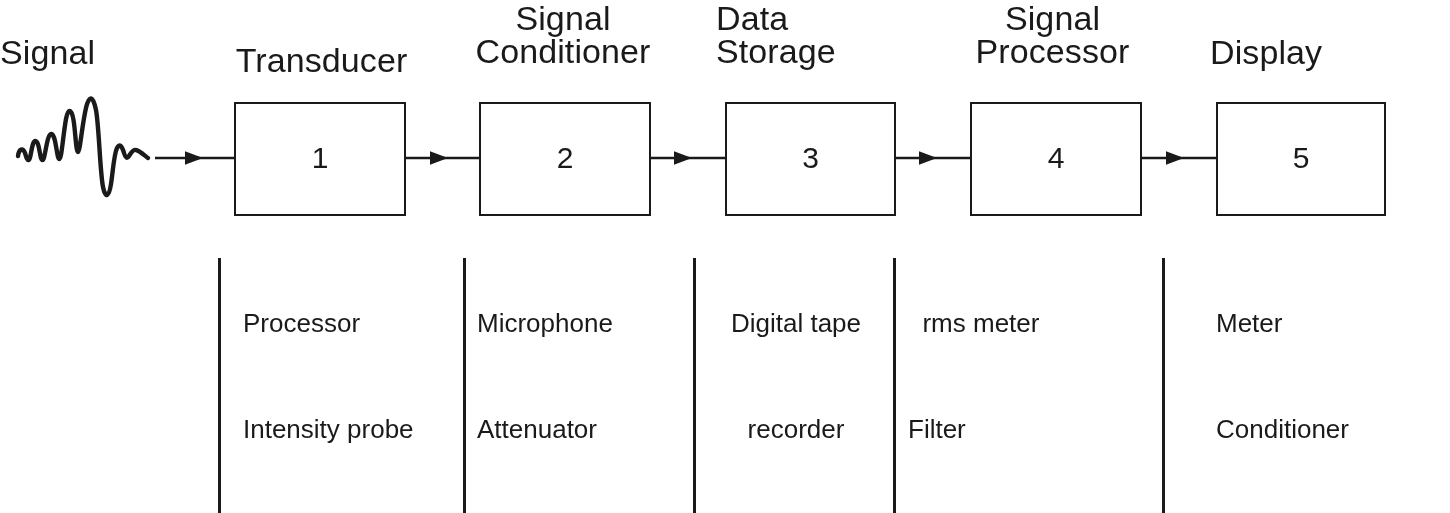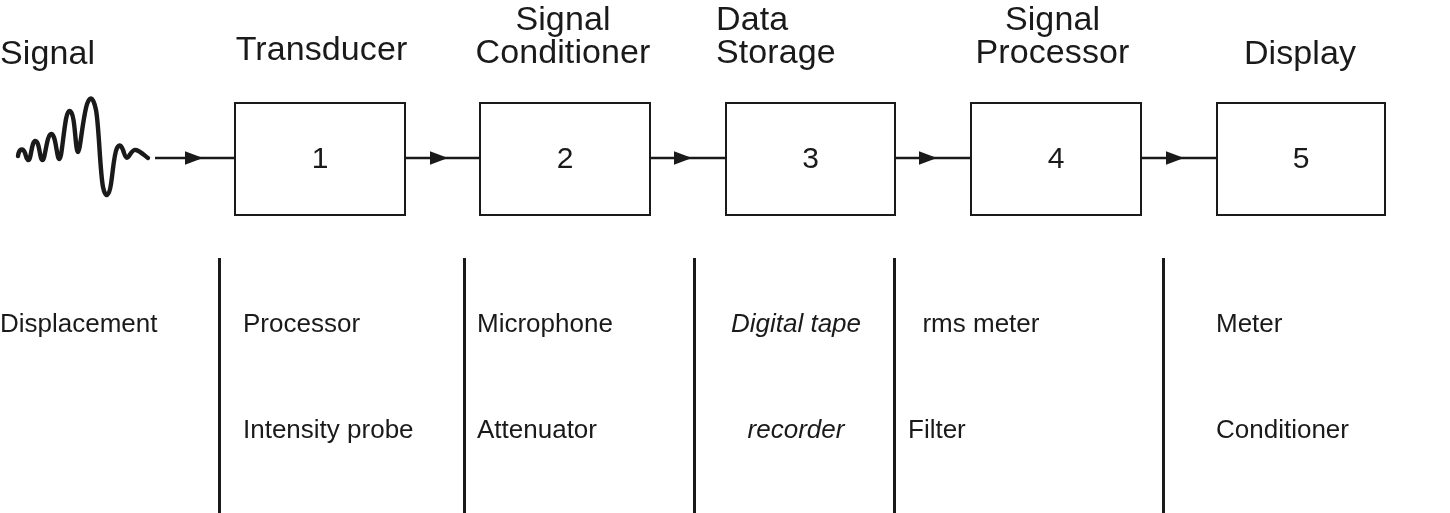--- a/index.html
+++ b/index.html
@@ -68,41 +68,41 @@
     position:absolute;
     font-size:26px;
     line-height:35.2px;
     color:#1a1a1a;
     white-space:pre;
   }
   .col-list .item{
     display:block;
     white-space:pre;
   }
-  .col-list.centered .item{ text-align:center;font-style:italic; }
+  .col-list.centered .item{ text-align:center; }
 </style>
 </head>
 <body>
 
 <div id="stage">
 
   <div class="col-head one-line" style="left:0px; top:36px; width:215px;">Signal</div>
 
-  <div class="col-head one-line" style="left:224px; top:32px; width:195px; text-align:center;">Transducer</div>
+  <div class="col-head one-line" style="left:224px; top:44px; width:195px; text-align:center;">Transducer</div>
 
   <div class="col-head two-line" style="left:468px; top:2px; width:190px; text-align:center;">Signal
 Conditioner</div>
 
   <div class="col-head two-line" style="left:716px; top:2px; width:180px; ">Data
 Storage</div>
 
   <div class="col-head two-line" style="left:960px; top:2px; width:185px; text-align:center;">Signal
 Processor</div>
 
-  <div class="col-head one-line" style="left:1210px; top:36px; width:180px; text-align:center;">Display</div>
+  <div class="col-head one-line" style="left:1210px; top:36px; width:180px; ">Display</div>
 
   <div class="waveform" style="left:10px; top:92px; width:145px; height:115px;">
     <svg width="145" height="115" viewBox="0 0 145 115" xmlns="http://www.w3.org/2000/svg">
       <path d="M 8 64
                C 9 57, 13 55, 15 61
                C 16.5 66, 17 68, 18.5 68
                C 20.5 68, 21 58, 23 52
                C 24.5 47.5, 27 48, 28.5 54
                C 30 60, 30.5 68, 32.5 68
                C 34.5 68, 35.5 56, 38 47
@@ -178,21 +178,20 @@
     <span class="num">5</span>
   </div>
 
   <div class="divider" style="left:218px; top:258px; height:255px;"></div>
   <div class="divider" style="left:463px; top:258px; height:255px;"></div>
   <div class="divider" style="left:693px; top:258px; height:255px;"></div>
   <div class="divider" style="left:893px; top:258px; height:255px;"></div>
   <div class="divider" style="left:1162px; top:258px; height:255px;"></div>
 
   <div class="col-list" style="left:0px; top:236px; width:212px;">
-    <span class="item">Displacement</span>
     
     
     
   </div>
 
   <div class="col-list" style="left:243px; top:236px; width:215px;">
     <span class="item">Processor</span>
     <span class="item">Intensity probe</span>
     
     

